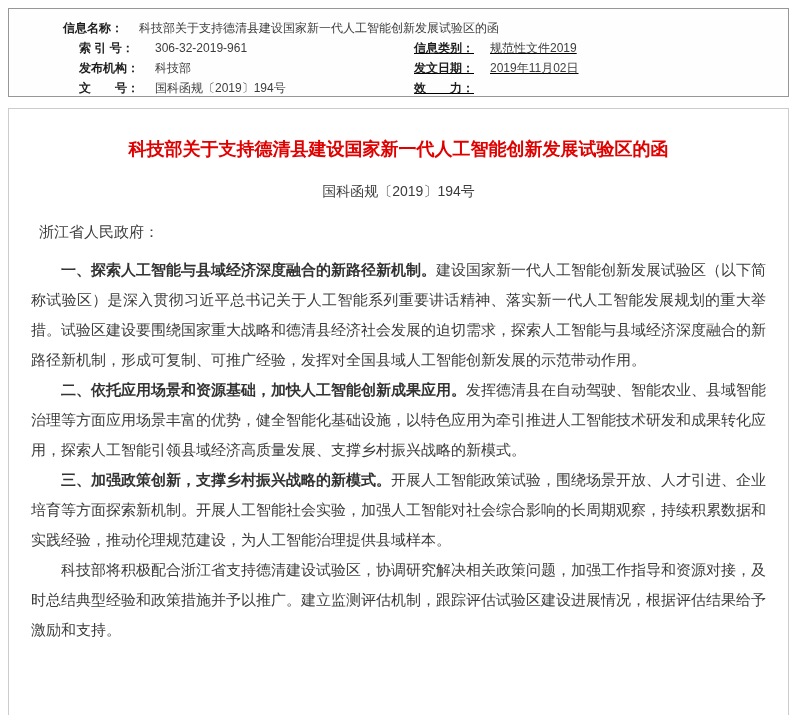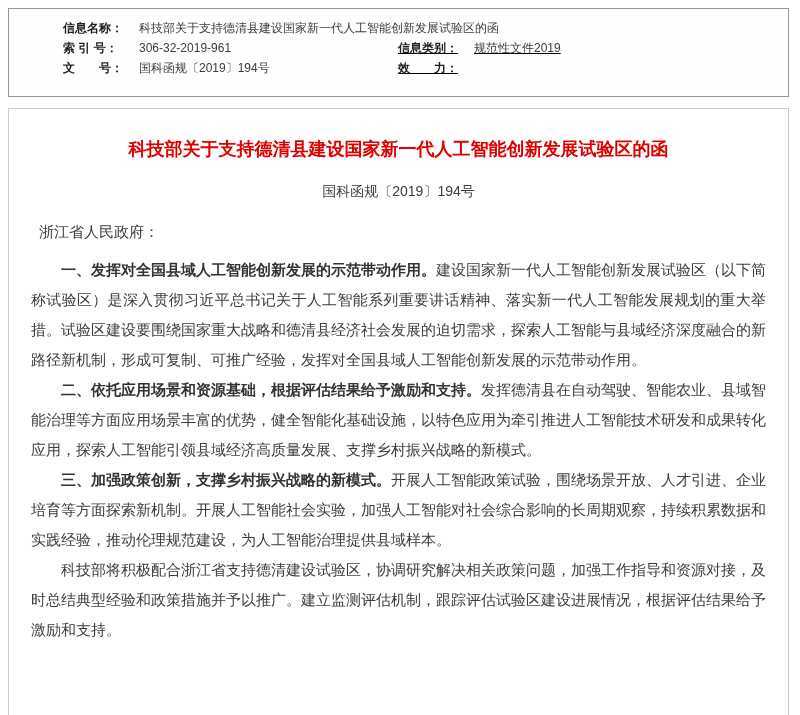--- a/index.html
+++ b/index.html
@@ -15,21 +15,21 @@
   .meta-box {
     position: absolute;
     left: 8px; top: 8px;
     width: 781px; height: 89px;
     border: 1px solid #979797;
     background: #fefefe;
     padding: 9px 10px 0 54px;
   }
   .meta-row { display: flex; height: 20px; line-height: 20px; font-size: 12px; white-space: nowrap; }
   .meta-cell { display: flex; }
-  .meta-cell.left  { flex: 0 0 335px; }
+  .meta-cell.left  { flex: 0 0 335px; margin-left: 16px; }
   .meta-cell.right { flex: 1; text-decoration: underline; }
   .meta-label { font-weight: bold; color: #1d1d1d; width: 72px; flex: 0 0 72px; }
   .meta-value { color: #3c3c3c; padding-left: 4px; }
 
   
   .doc-box {
     position: absolute;
     left: 8px; top: 108px;
     width: 781px; height: 700px;
     border: 1px solid #cccccc;
@@ -75,39 +75,49 @@
       <span class="meta-label">索 引 号：</span>
       <span class="meta-value">306-32-2019-961</span>
     </div>
     <div class="meta-cell right">
       <span class="meta-label">信息类别：</span>
       <span class="meta-value">规范性文件2019</span>
     </div>
   </div>
   <div class="meta-row">
     <div class="meta-cell left">
+      <span class="meta-label">发布机构：</span>
+      <span class="meta-value">科技部</span>
+    </div>
+    <div class="meta-cell right">
+      <span class="meta-label">发文日期：</span>
+      <span class="meta-value">2019年11月02日</span>
+    </div>
+  </div>
+  <div class="meta-row">
+    <div class="meta-cell left">
       <span class="meta-label">文　　号：</span>
       <span class="meta-value">国科函规〔2019〕194号</span>
     </div>
     <div class="meta-cell right">
       <span class="meta-label">效　　力：</span>
       <span class="meta-value"></span>
     </div>
   </div>
 </div>
 
 <div class="doc-box">
   <h1 class="doc-title">科技部关于支持德清县建设国家新一代人工智能创新发展试验区的函</h1>
   <div class="doc-number">国科函规〔2019〕194号</div>
 
   <div class="doc-body">
     <p class="salutation">浙江省人民政府：</p>
 
 
-    <p class="para"><span class="lead">一、发挥对全国县域人工智能创新发展的示范带动作用。</span><span>建设国家新一代人工智能创新发展试验区（以下简称试验区）是深入贯彻习近平总书记关于人工智能系列重要讲话精神、落实新一代人工智能发展规划的重大举措。试验区建设要围绕国家重大战略和德清县经济社会发展的迫切需求，探索人工智能与县域经济深度融合的新路径新机制，形成可复制、可推广经验，发挥对全国县域人工智能创新发展的示范带动作用。</span></p>
+    <p class="para"><span class="lead">一、探索人工智能与县域经济深度融合的新路径新机制。</span><span>建设国家新一代人工智能创新发展试验区（以下简称试验区）是深入贯彻习近平总书记关于人工智能系列重要讲话精神、落实新一代人工智能发展规划的重大举措。试验区建设要围绕国家重大战略和德清县经济社会发展的迫切需求，探索人工智能与县域经济深度融合的新路径新机制，形成可复制、可推广经验，发挥对全国县域人工智能创新发展的示范带动作用。</span></p>
 
-    <p class="para"><span class="lead">二、依托应用场景和资源基础，根据评估结果给予激励和支持。</span><span>发挥德清县在自动驾驶、智能农业、县域智能治理等方面应用场景丰富的优势，健全智能化基础设施，以特色应用为牵引推进人工智能技术研发和成果转化应用，探索人工智能引领县域经济高质量发展、支撑乡村振兴战略的新模式。</span></p>
+    <p class="para"><span class="lead">二、依托应用场景和资源基础，加快人工智能创新成果应用。</span><span>发挥德清县在自动驾驶、智能农业、县域智能治理等方面应用场景丰富的优势，健全智能化基础设施，以特色应用为牵引推进人工智能技术研发和成果转化应用，探索人工智能引领县域经济高质量发展、支撑乡村振兴战略的新模式。</span></p>
 
     <p class="para"><span class="lead">三、加强政策创新，支撑乡村振兴战略的新模式。</span><span>开展人工智能政策试验，围绕场景开放、人才引进、企业培育等方面探索新机制。开展人工智能社会实验，加强人工智能对社会综合影响的长周期观察，持续积累数据和实践经验，推动伦理规范建设，为人工智能治理提供县域样本。</span></p>
 
     <p class="para"><span class="lead"></span><span>科技部将积极配合浙江省支持德清建设试验区，协调研究解决相关政策问题，加强工作指导和资源对接，及时总结典型经验和政策措施并予以推广。建立监测评估机制，跟踪评估试验区建设进展情况，根据评估结果给予激励和支持。</span></p>
   </div>
 </div>
 
 </body></html>

